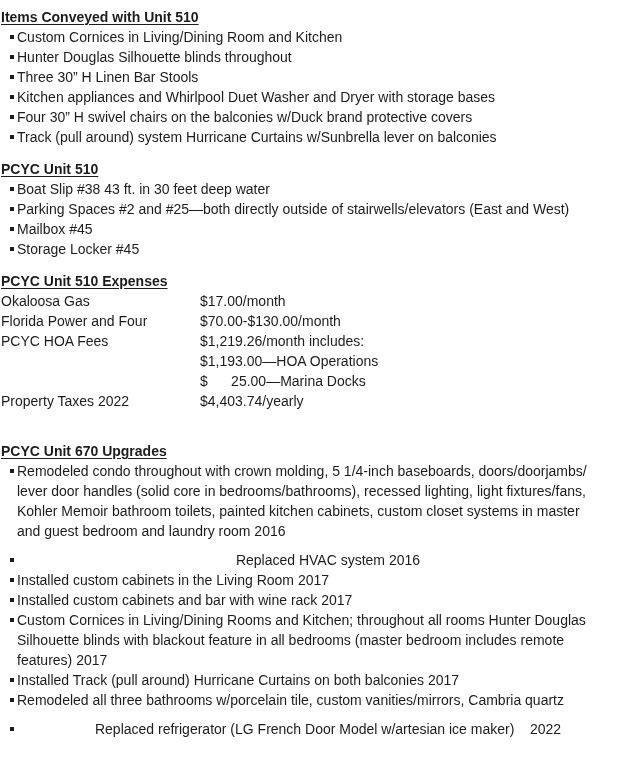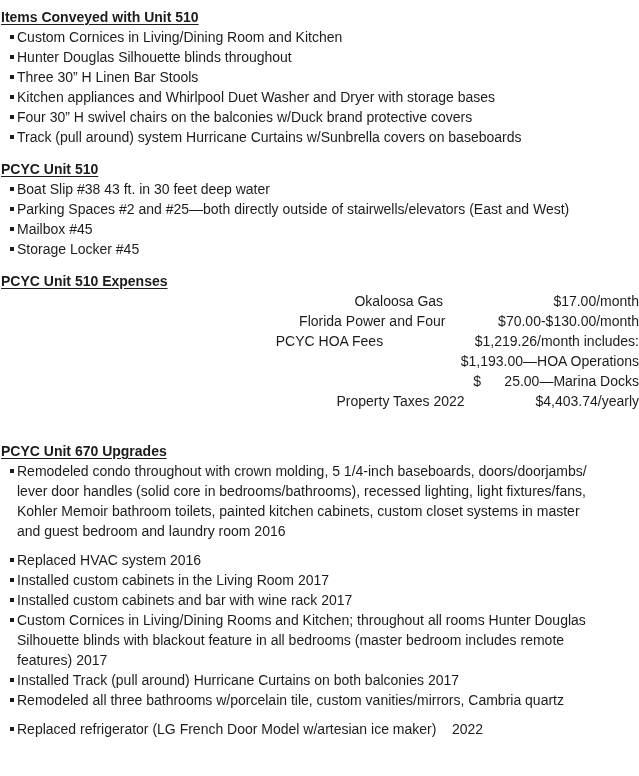--- a/index.html
+++ b/index.html
@@ -19,31 +19,31 @@
   .section { margin-top: 12px; }
   .section:first-child { margin-top: 0; }
   .section.sec-upgrades { margin-top: 30px; }
   .heading {
     font-weight: bold;
     text-decoration: underline;
     text-underline-offset: 2px;
     white-space: pre;
   }
   .bullet-item { position: relative; padding-left: 16px; }
-  .bullet-item.gap-before { margin-top: 9px; }
+  .bullet-item.gap-before { margin-top: 9px; text-align: center; }
   .marker {
     position: absolute;
     left: 9px;
     top: 8px;
     width: 4px;
     height: 4px;
     background: #1c1c1c;
   }
   .line { white-space: pre; }
-  .expense-row { display: flex; justify-content: flex-end; }
+  .expense-row { display: flex; }
   .expense-label { flex: 0 0 199px; width: 199px; white-space: pre; }
   .expense-value { white-space: pre; }
 </style>
 </head>
 <body>
 
 <div id="doc">
     <div class="section sec-items-conveyed">
       <div class="heading">Items Conveyed with Unit 510</div>
       <div class="bullet-item">
@@ -72,21 +72,21 @@
       </div>
       <div class="bullet-item">
         <span class="marker"></span>
         <div class="lines">
           <div class="line">Four 30” H swivel chairs on the balconies w/Duck brand protective covers</div>
         </div>
       </div>
       <div class="bullet-item">
         <span class="marker"></span>
         <div class="lines">
-          <div class="line">Track (pull around) system Hurricane Curtains w/Sunbrella covers on baseboards</div>
+          <div class="line">Track (pull around) system Hurricane Curtains w/Sunbrella lever on balconies</div>
         </div>
       </div>
     </div>
     <div class="section sec-unit-510">
       <div class="heading">PCYC Unit 510</div>
       <div class="bullet-item">
         <span class="marker"></span>
         <div class="lines">
           <div class="line">Boat Slip #38 43 ft. in 30 feet deep water</div>
         </div>

